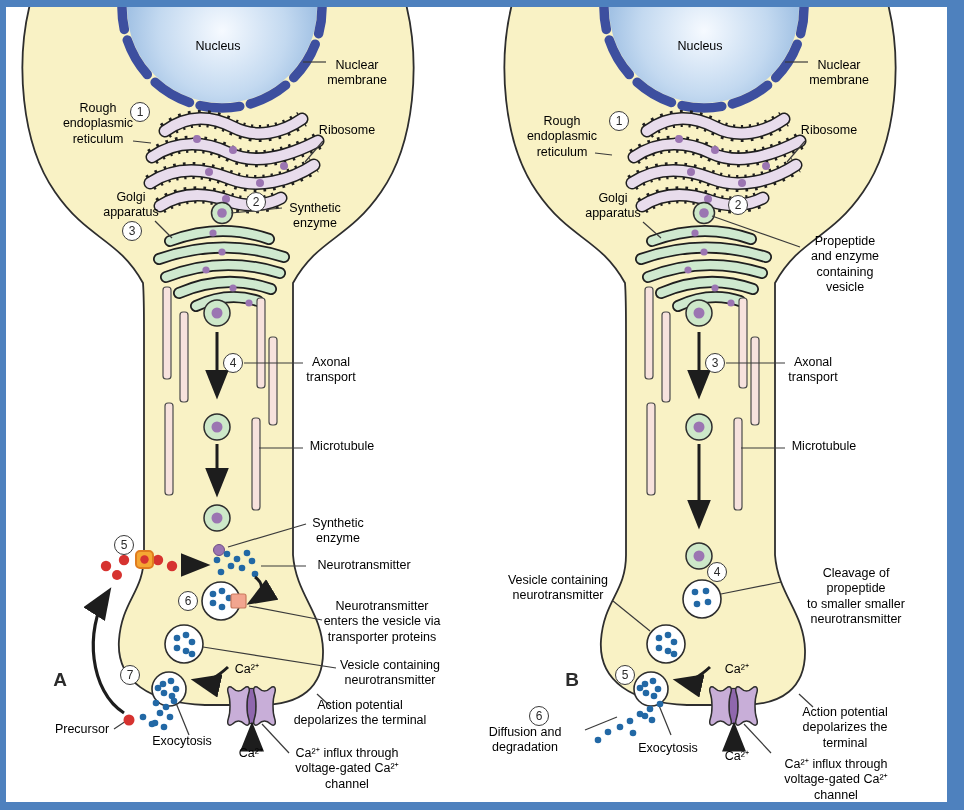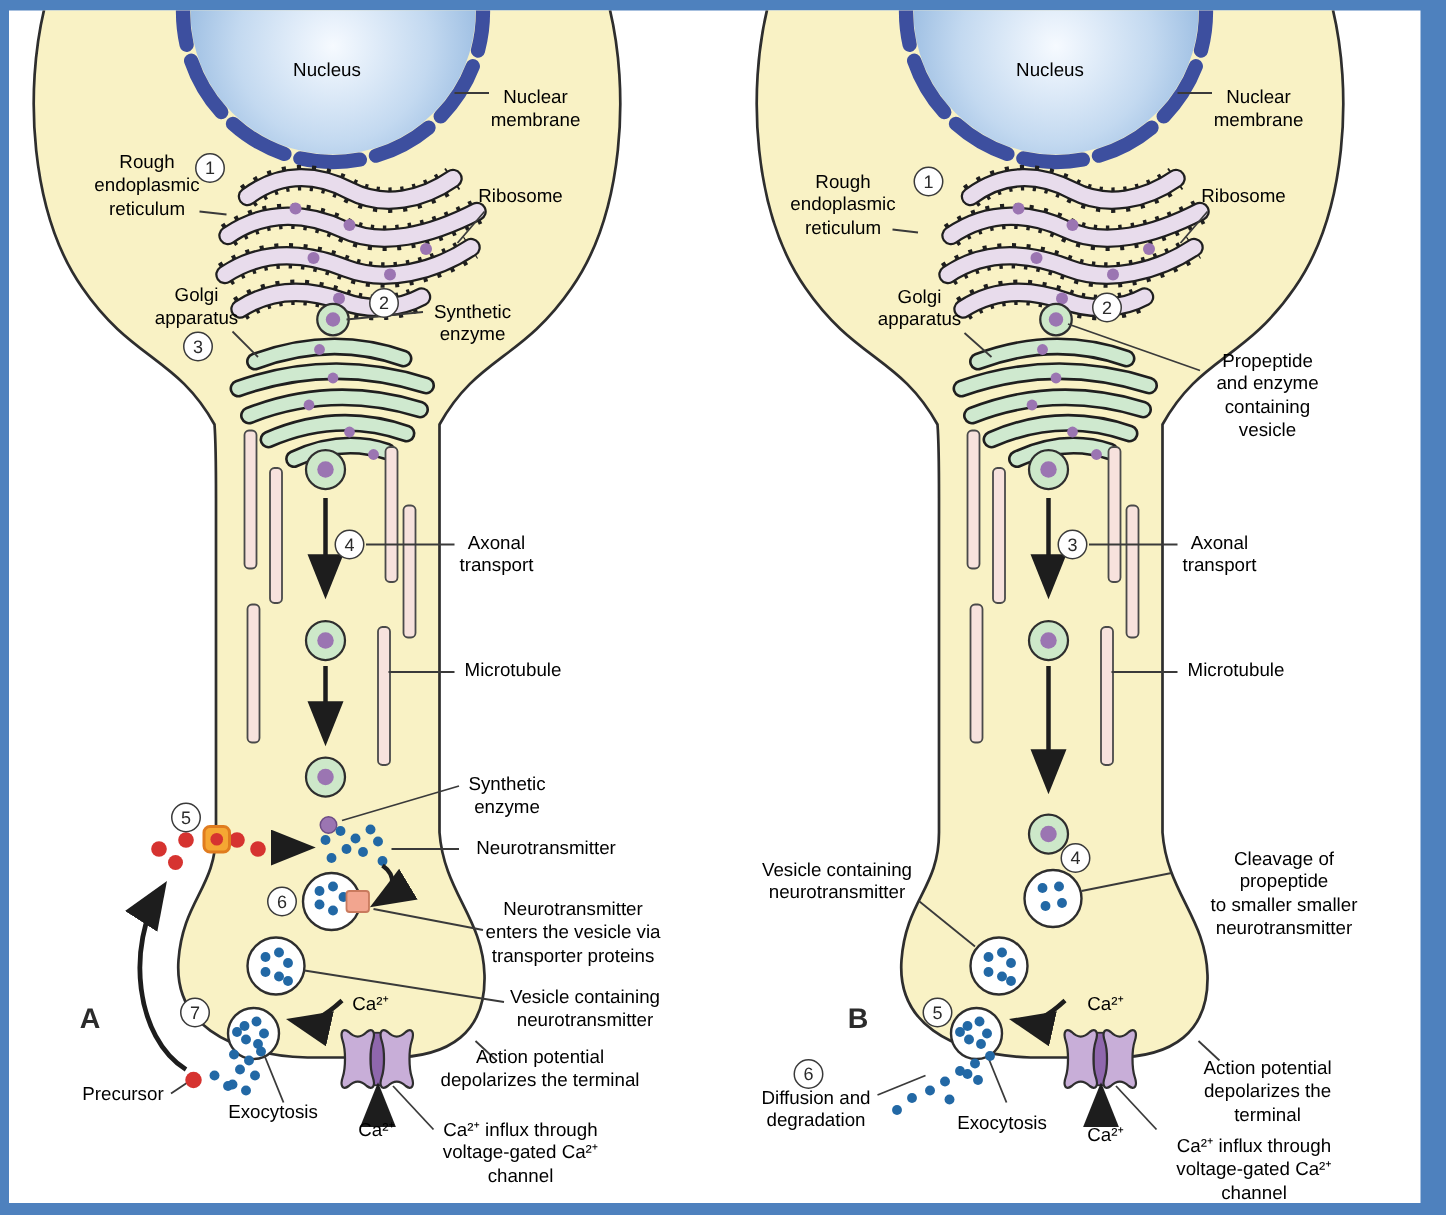--- a/index.html
+++ b/index.html
@@ -338,21 +338,21 @@
   <div class="lbl" style="left:558px;top:588px">Vesicle containing
 neurotransmitter</div>
   <div class="stepnum" style="left:717px;top:572px">4</div>
   <div class="lbl" style="left:856px;top:596px">Cleavage of propeptide
 to smaller smaller
 neurotransmitter</div>
   <div class="panel-letter" style="left:572px;top:680px">B</div>
   <div class="stepnum" style="left:625px;top:675px">5</div>
   <div class="lbl" style="left:737px;top:670px">Ca²⁺</div>
   <div class="stepnum" style="left:539px;top:716px">6</div>
-  <div class="lbl" style="left:544px;top:740px">Diffusion and
+  <div class="lbl" style="left:525px;top:740px">Diffusion and
 degradation</div>
   <div class="lbl" style="left:668px;top:749px">Exocytosis</div>
   <div class="lbl" style="left:737px;top:757px">Ca²⁺</div>
   <div class="lbl" style="left:845px;top:728px">Action potential
 depolarizes the terminal</div>
   <div class="lbl" style="left:836px;top:780px">Ca²⁺ influx through
 voltage-gated Ca²⁺
 channel</div>
 </div>
 

